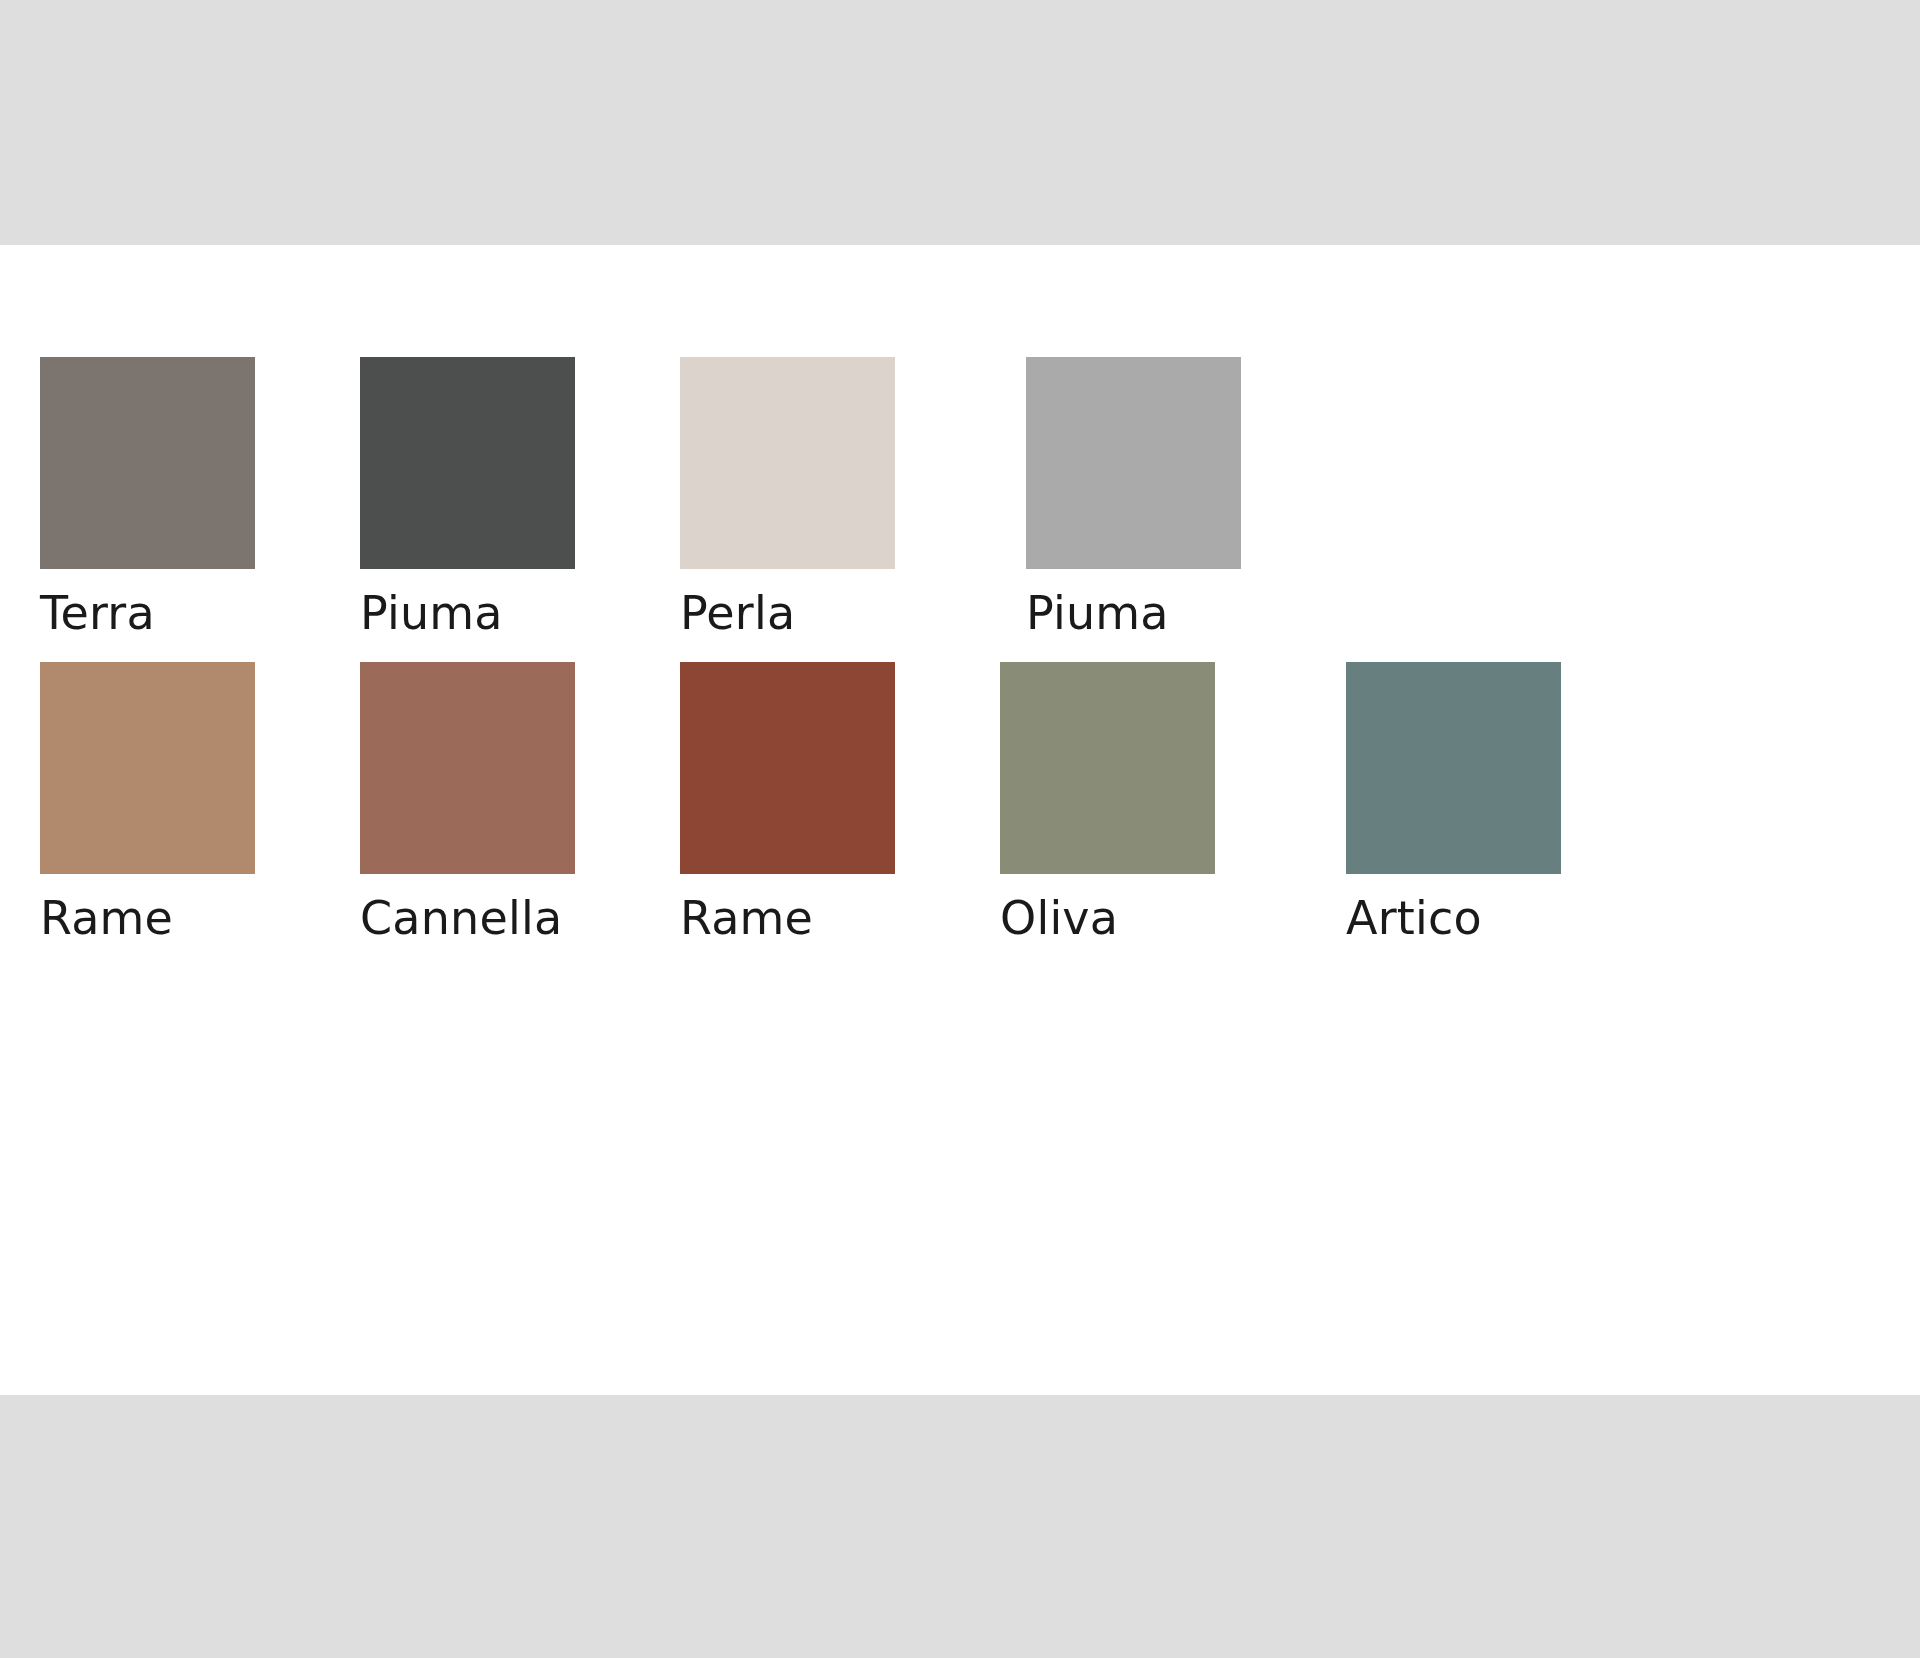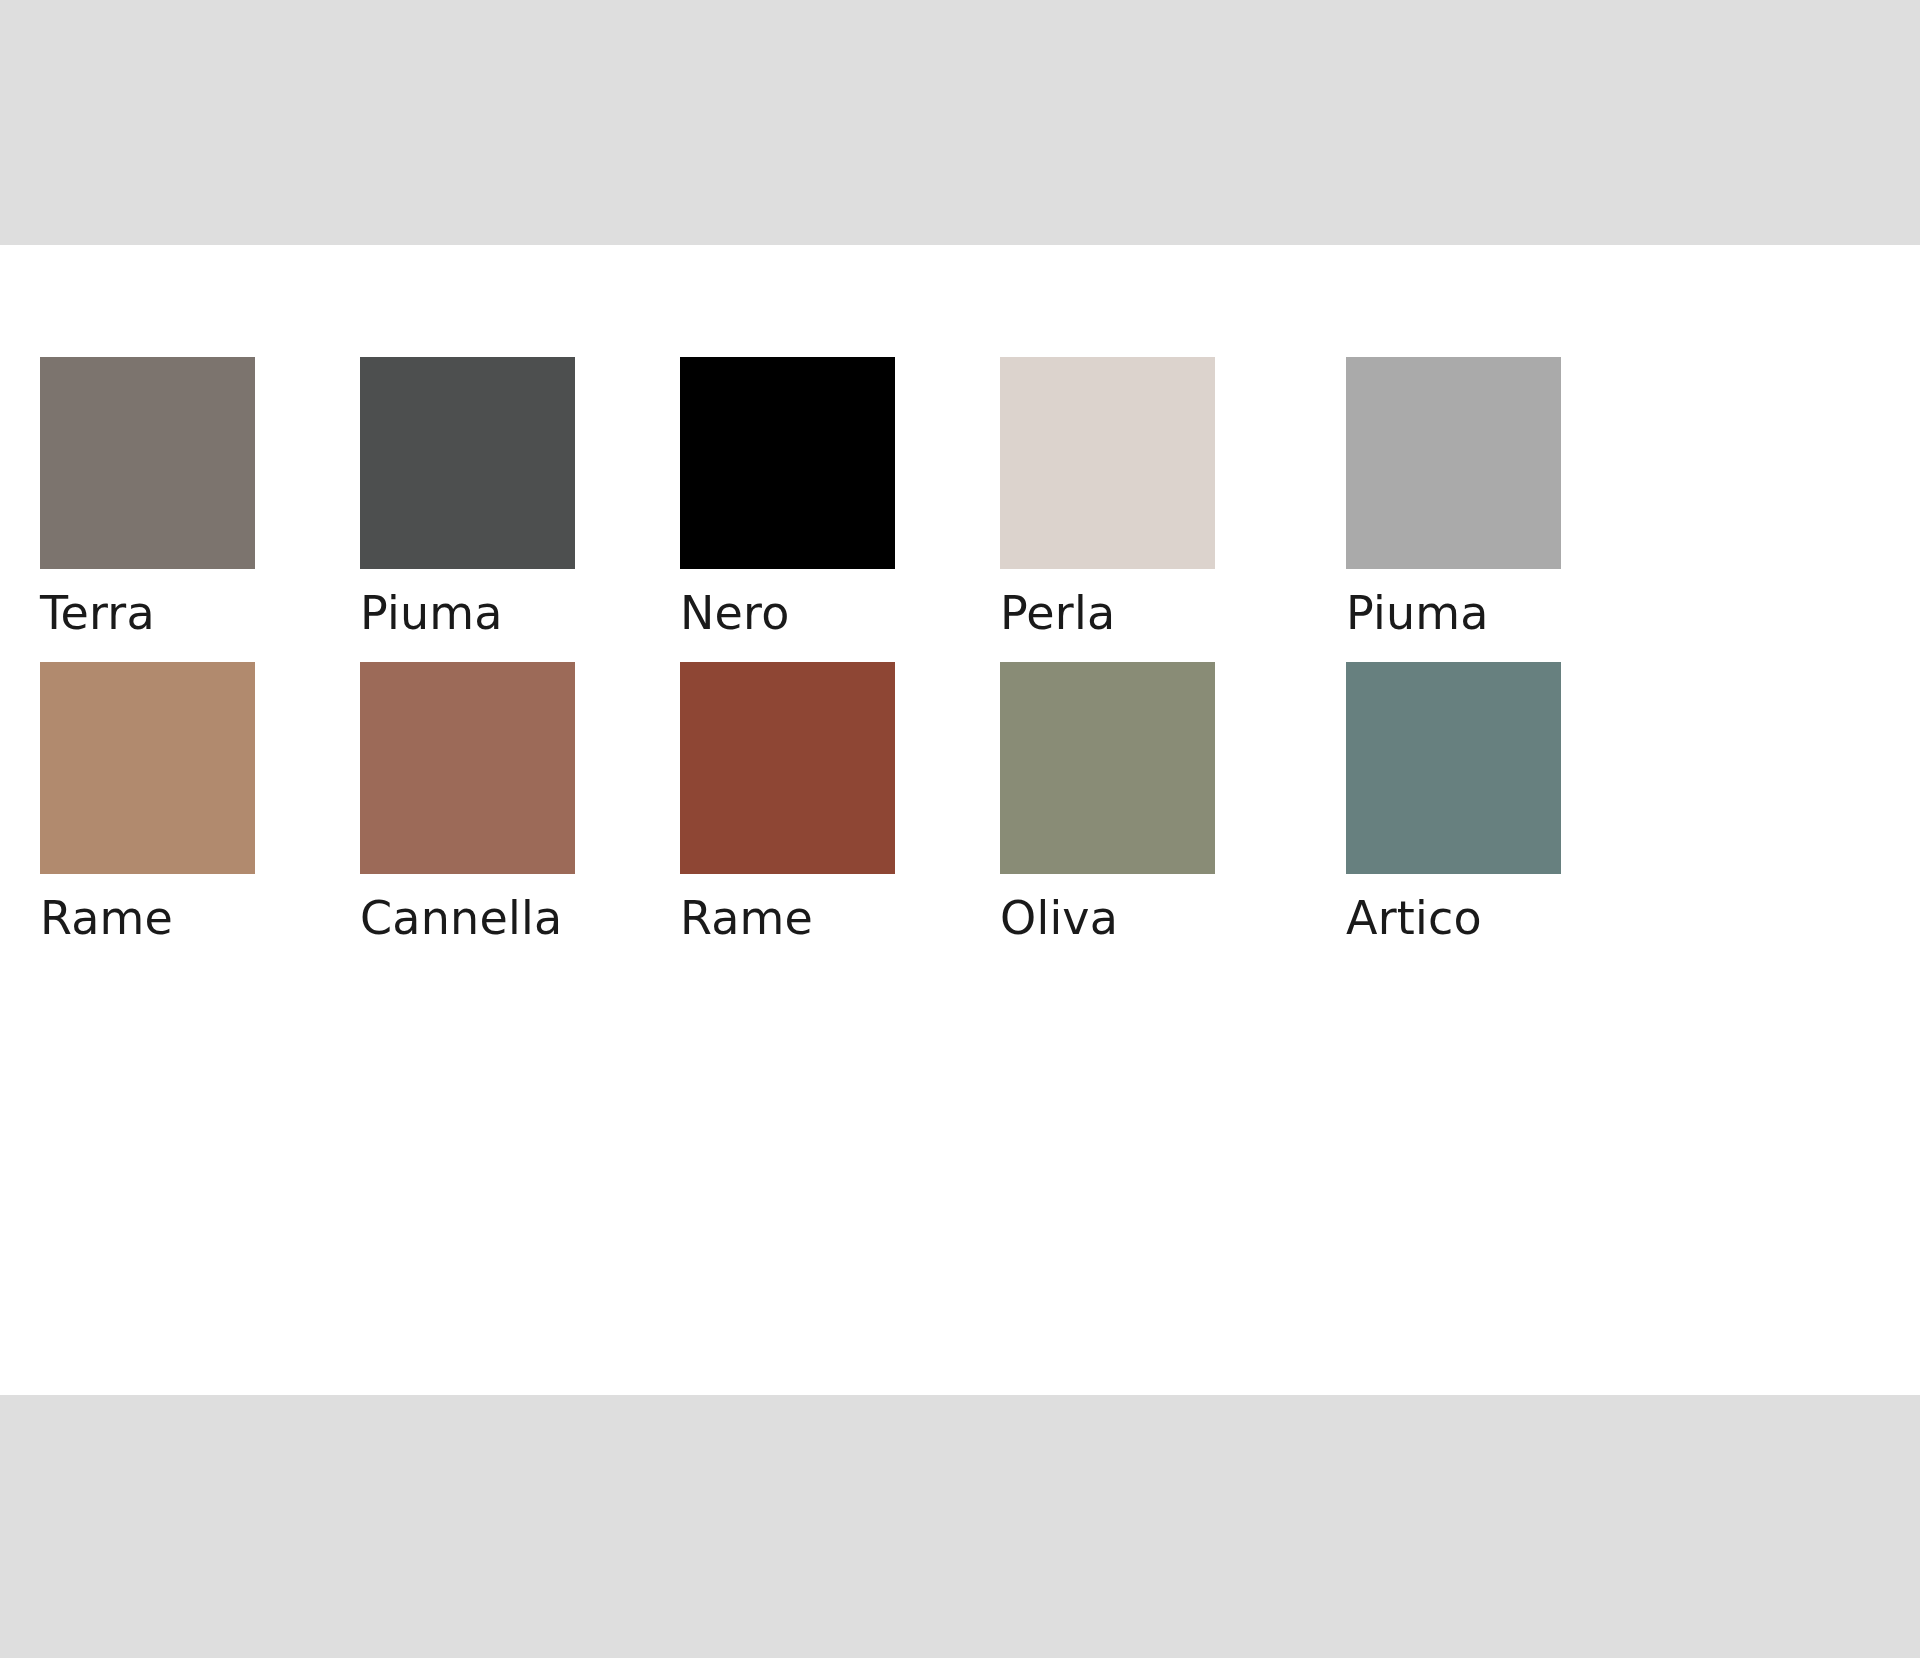--- a/index.html
+++ b/index.html
@@ -106,24 +106,20 @@
           <span class="swatch-chip" style="background-color: rgb(124, 116, 110);"></span>
           <span class="swatch-label">Terra</span>
         </div>
 
 
         <div class="swatch-cell">
           <span class="swatch-chip" style="background-color: rgb(77, 79, 79);"></span>
           <span class="swatch-label">Piuma</span>
         </div>
 
-        <div class="swatch-cell">
-          <span class="swatch-chip" style="background-color: rgb(0, 0, 0);"></span>
-          <span class="swatch-label">Nero</span>
-        </div>
 
         <div class="swatch-cell">
           <span class="swatch-chip" style="background-color: rgb(220, 211, 205);"></span>
           <span class="swatch-label">Perla</span>
         </div>
 
         <div class="swatch-cell">
           <span class="swatch-chip" style="background-color: rgb(170, 170, 170);"></span>
           <span class="swatch-label">Piuma</span>
         </div>

